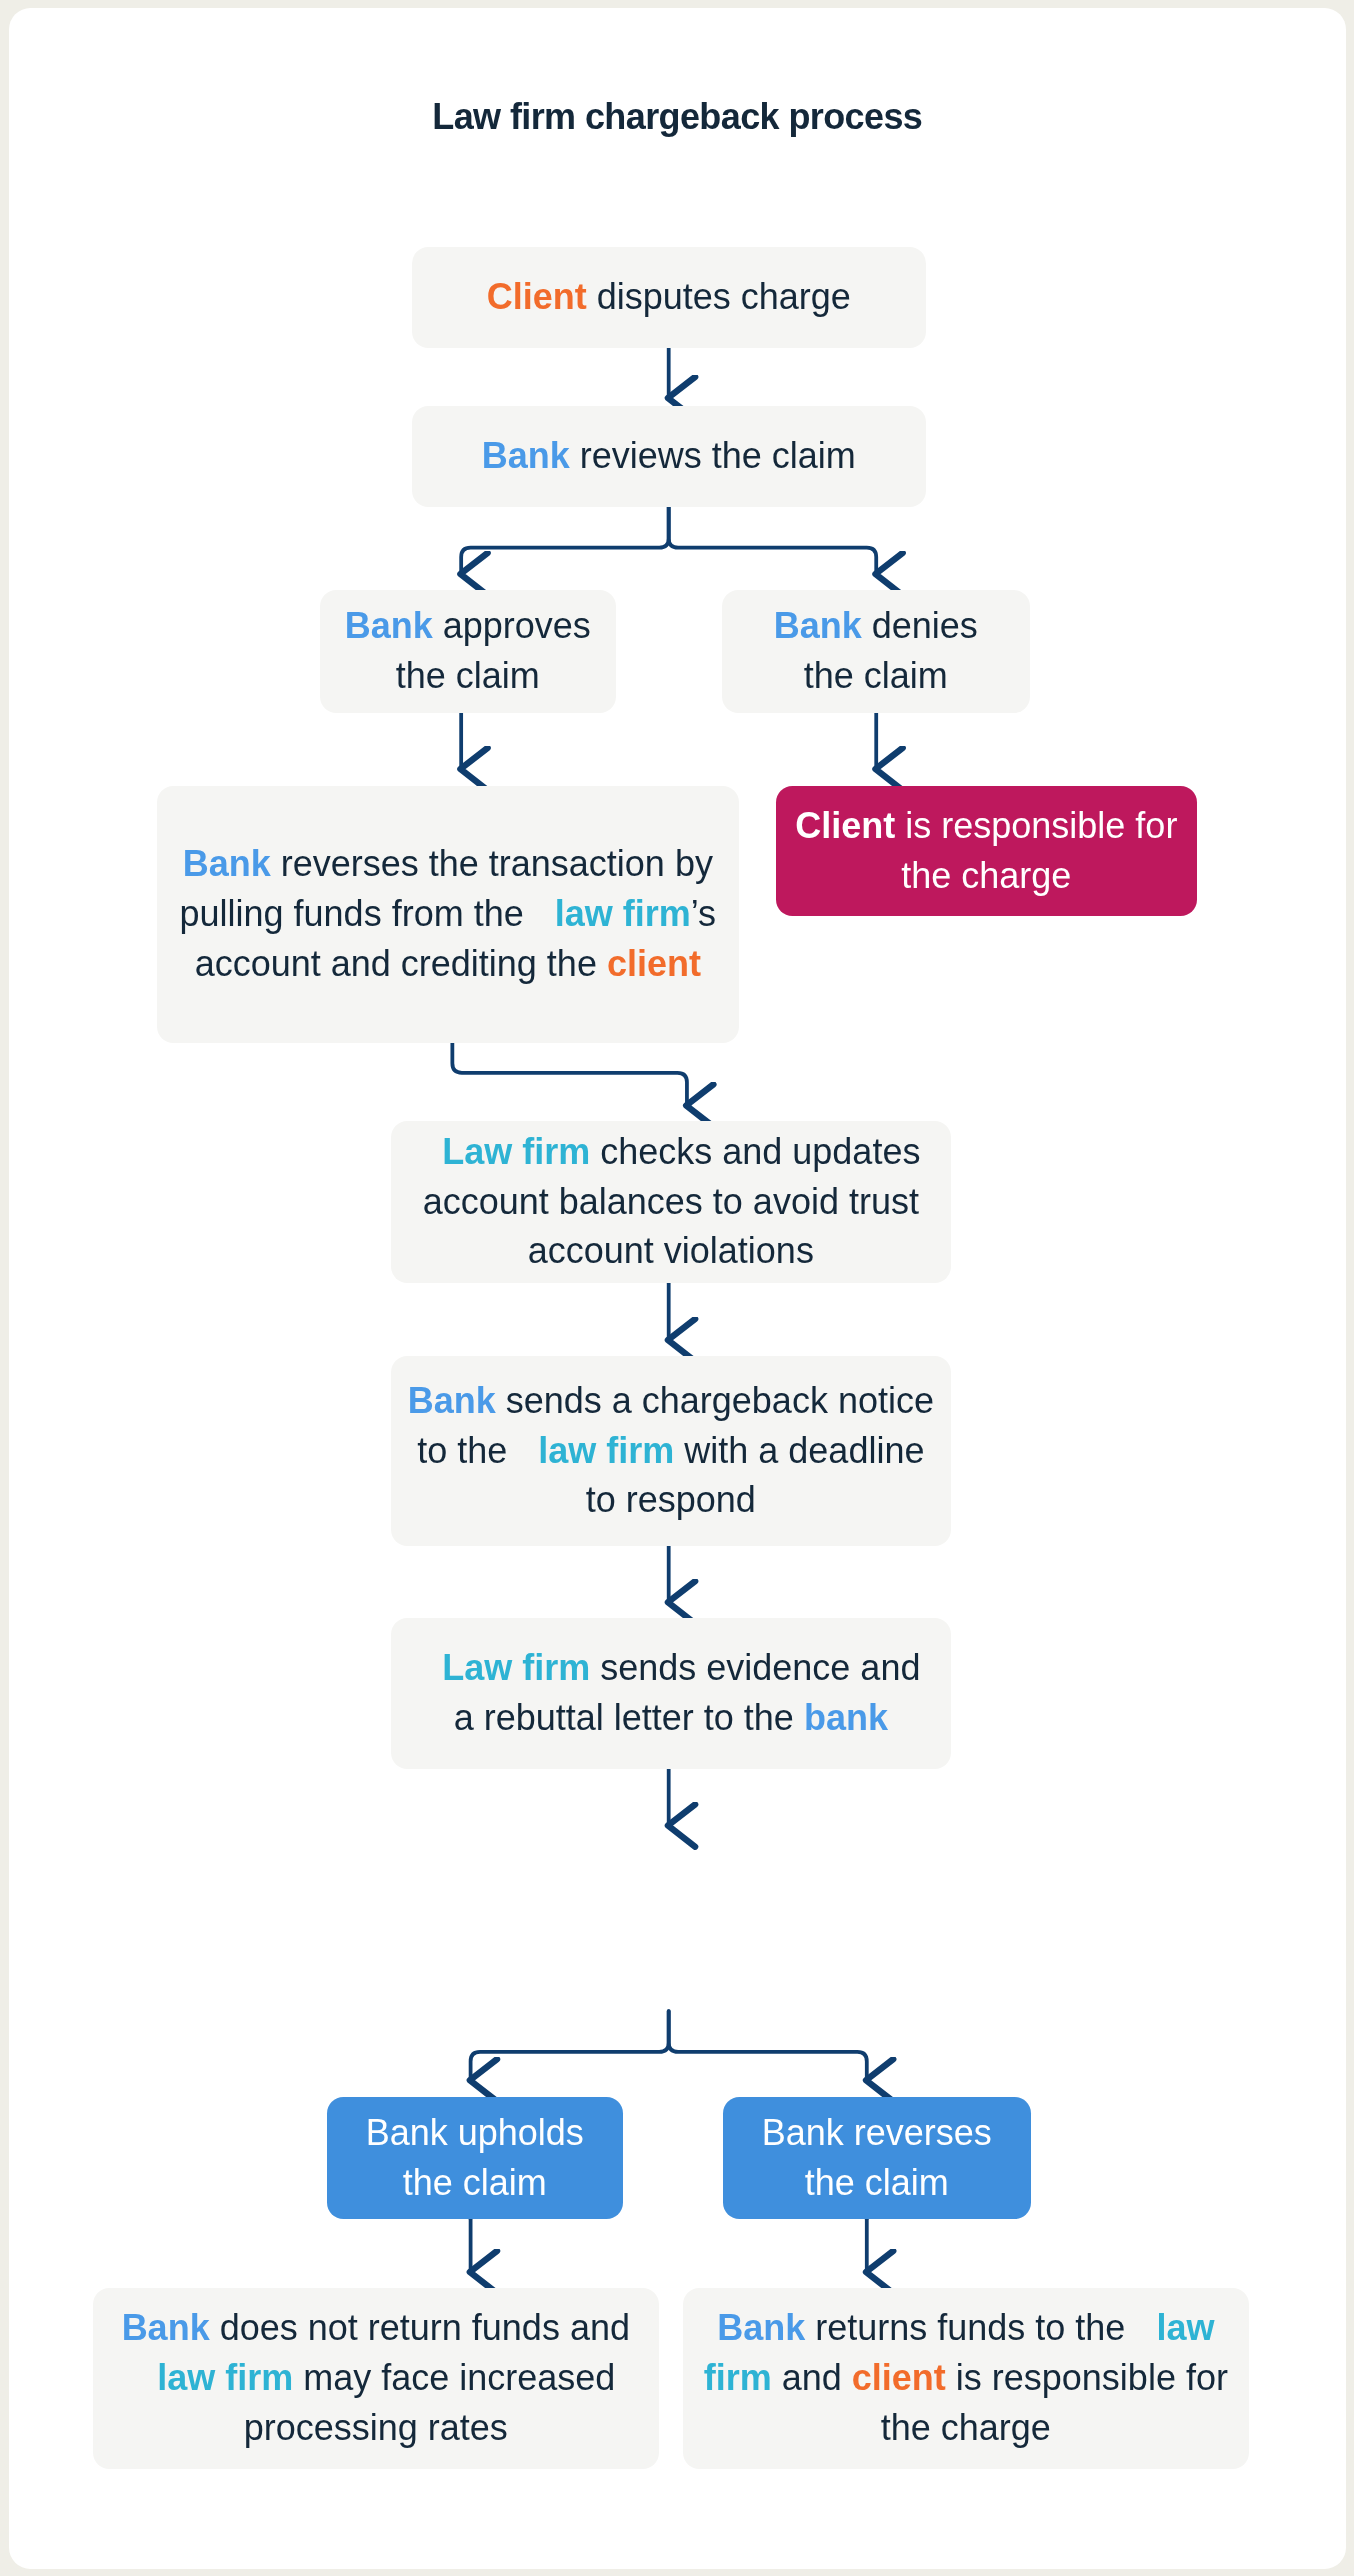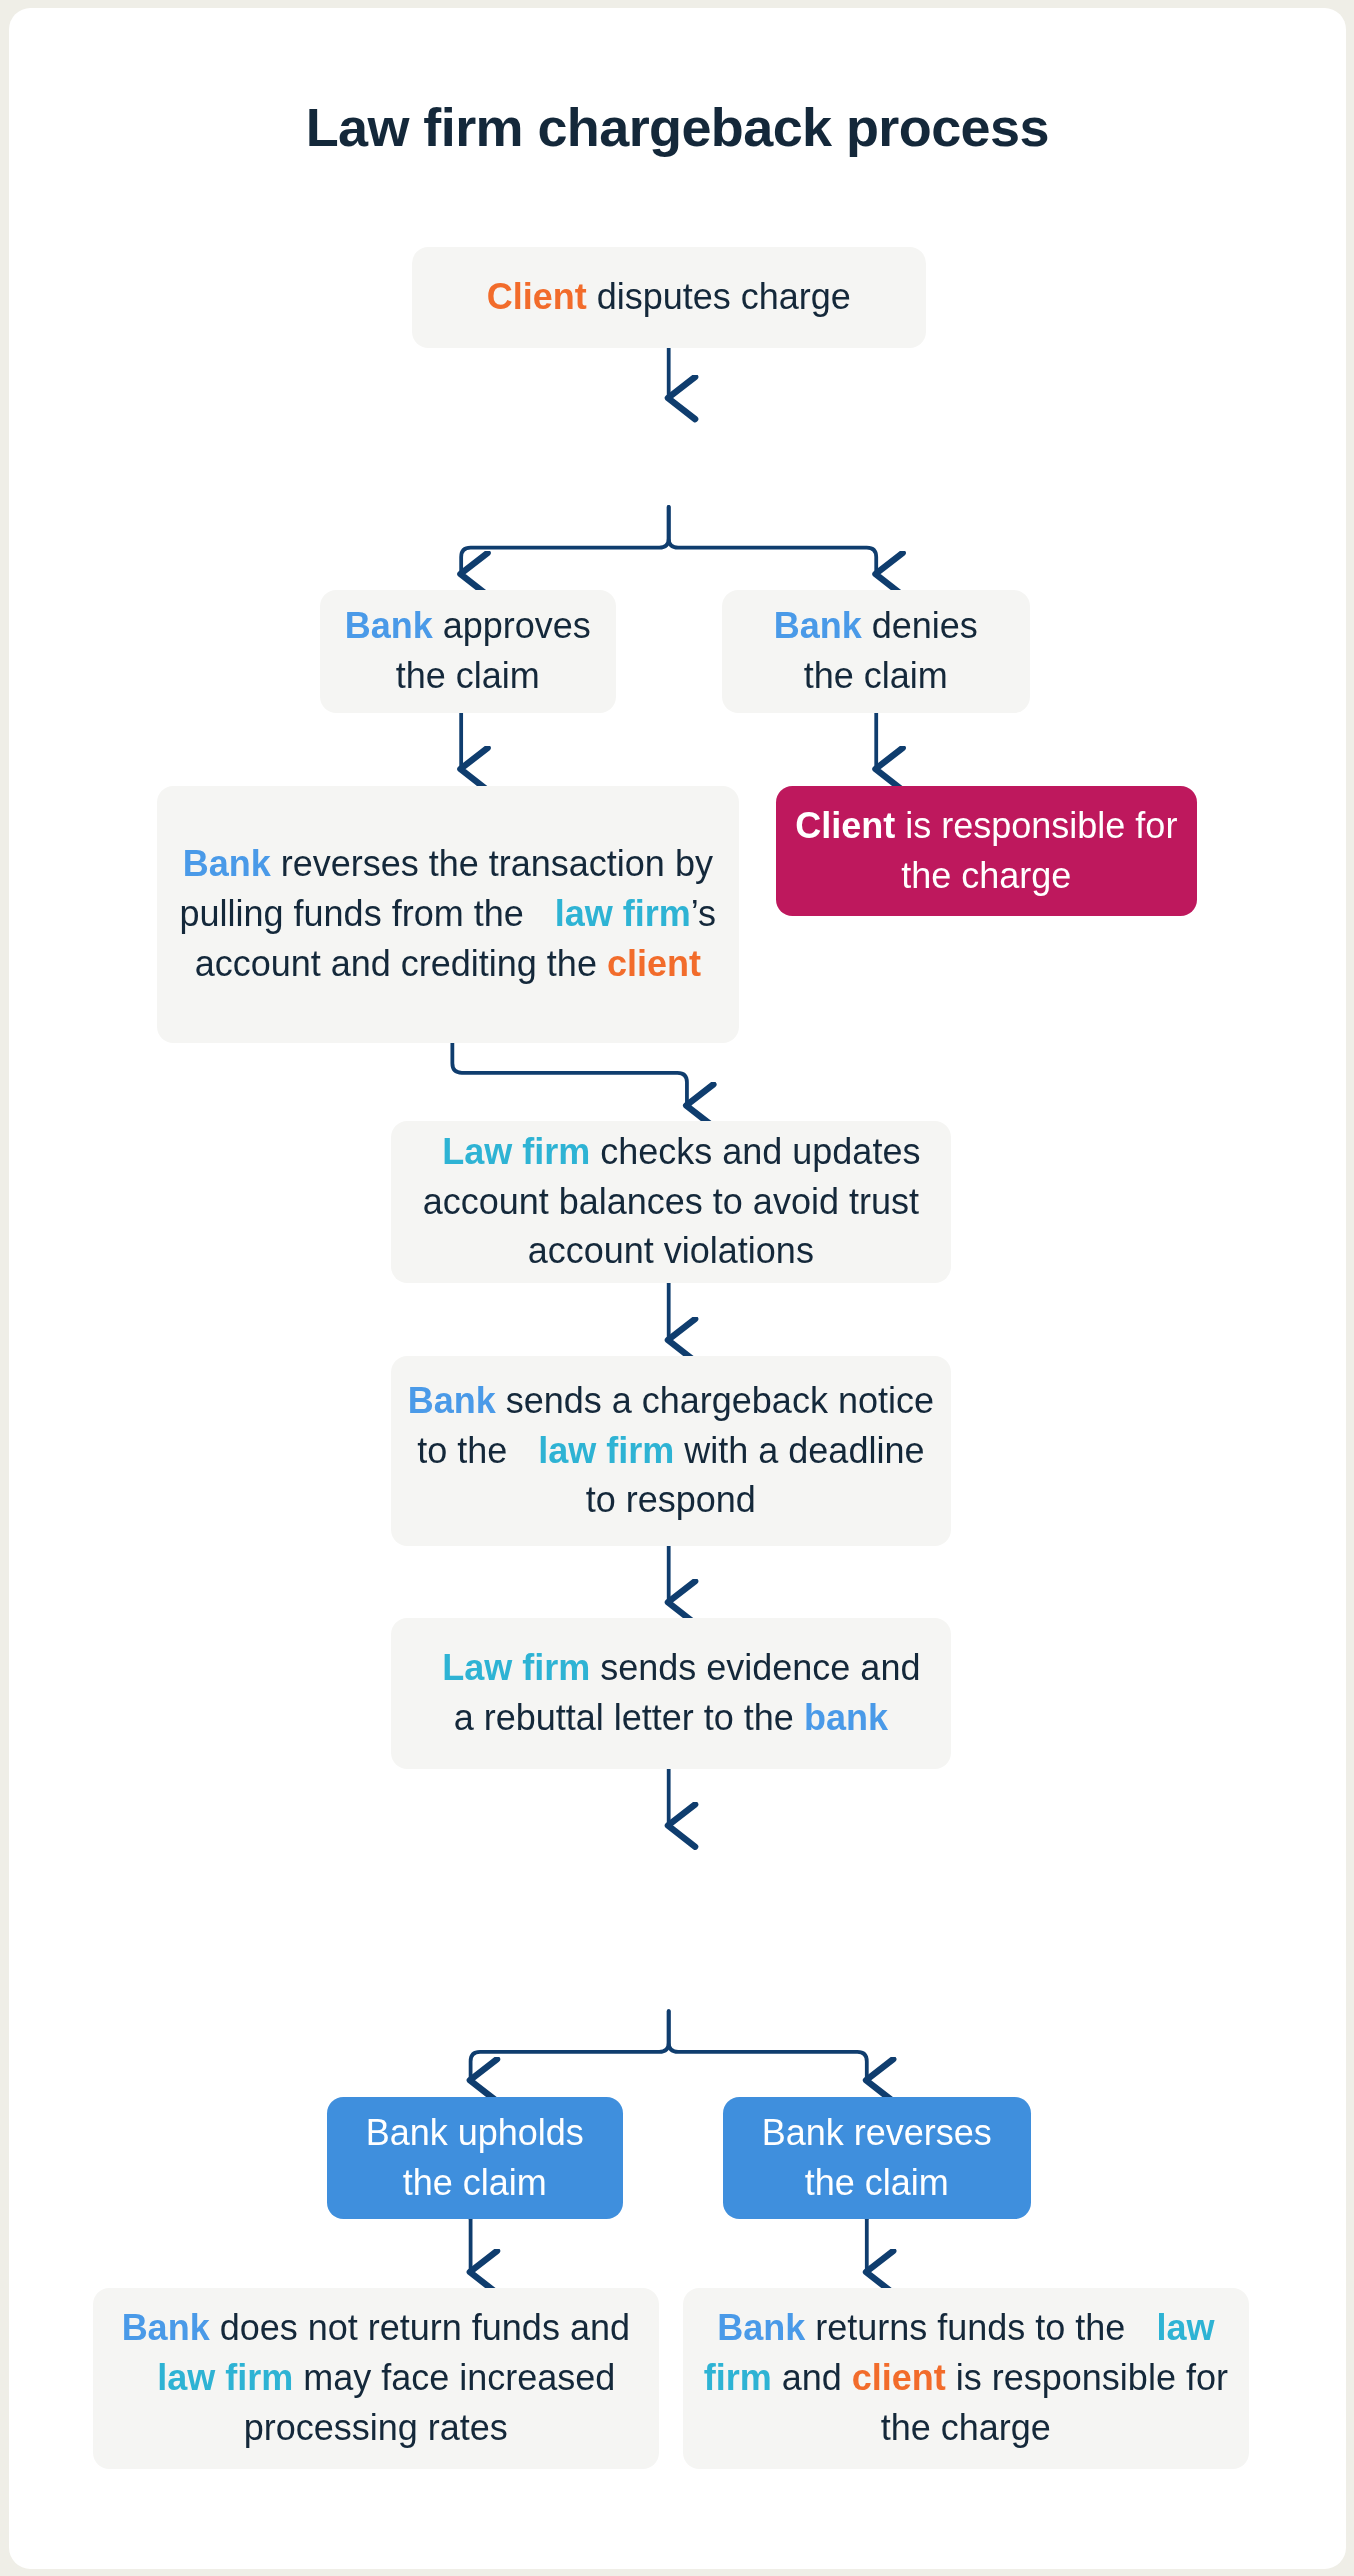--- a/index.html
+++ b/index.html
@@ -15,21 +15,21 @@
     width:1337px;height:2561px;
     background:#ffffff;
     border-radius:21.4px;
     overflow:hidden;
   }
   #title{
     position:absolute;
     left:0;top:88px;
     width:1337px;
     text-align:center;
-    font-size:54px;
+    font-size:36px;
     font-weight:700;
     letter-spacing:-0.6px;
     color:#14283a;
   }
   .node{
     position:absolute;
     box-sizing:border-box;
     display:flex;
     align-items:center;
     justify-content:center;
@@ -90,20 +90,25 @@
       <path d="M1364,3516 L1364,3600"></path>
     </g>
   </svg>
 
   <div class="node" style="left:403px;top:239px;width:514px;height:101px;">
     <div class="inner">
       <b class="c-client">Client</b><span> disputes charge</span>
     </div>
   </div>
 
+  <div class="node" style="left:403px;top:398px;width:514px;height:101px;">
+    <div class="inner">
+      <b class="c-bank">Bank</b><span> reviews the claim</span>
+    </div>
+  </div>
 
   <div class="node" style="left:311px;top:582px;width:296px;height:123px;">
     <div class="inner">
       <b class="c-bank">Bank</b><span> approves</span><br><span>the claim</span>
     </div>
   </div>
 
   <div class="node" style="left:713px;top:582px;width:308px;height:123px;">
     <div class="inner">
       <b class="c-bank">Bank</b><span> denies</span><br><span>the claim</span>

